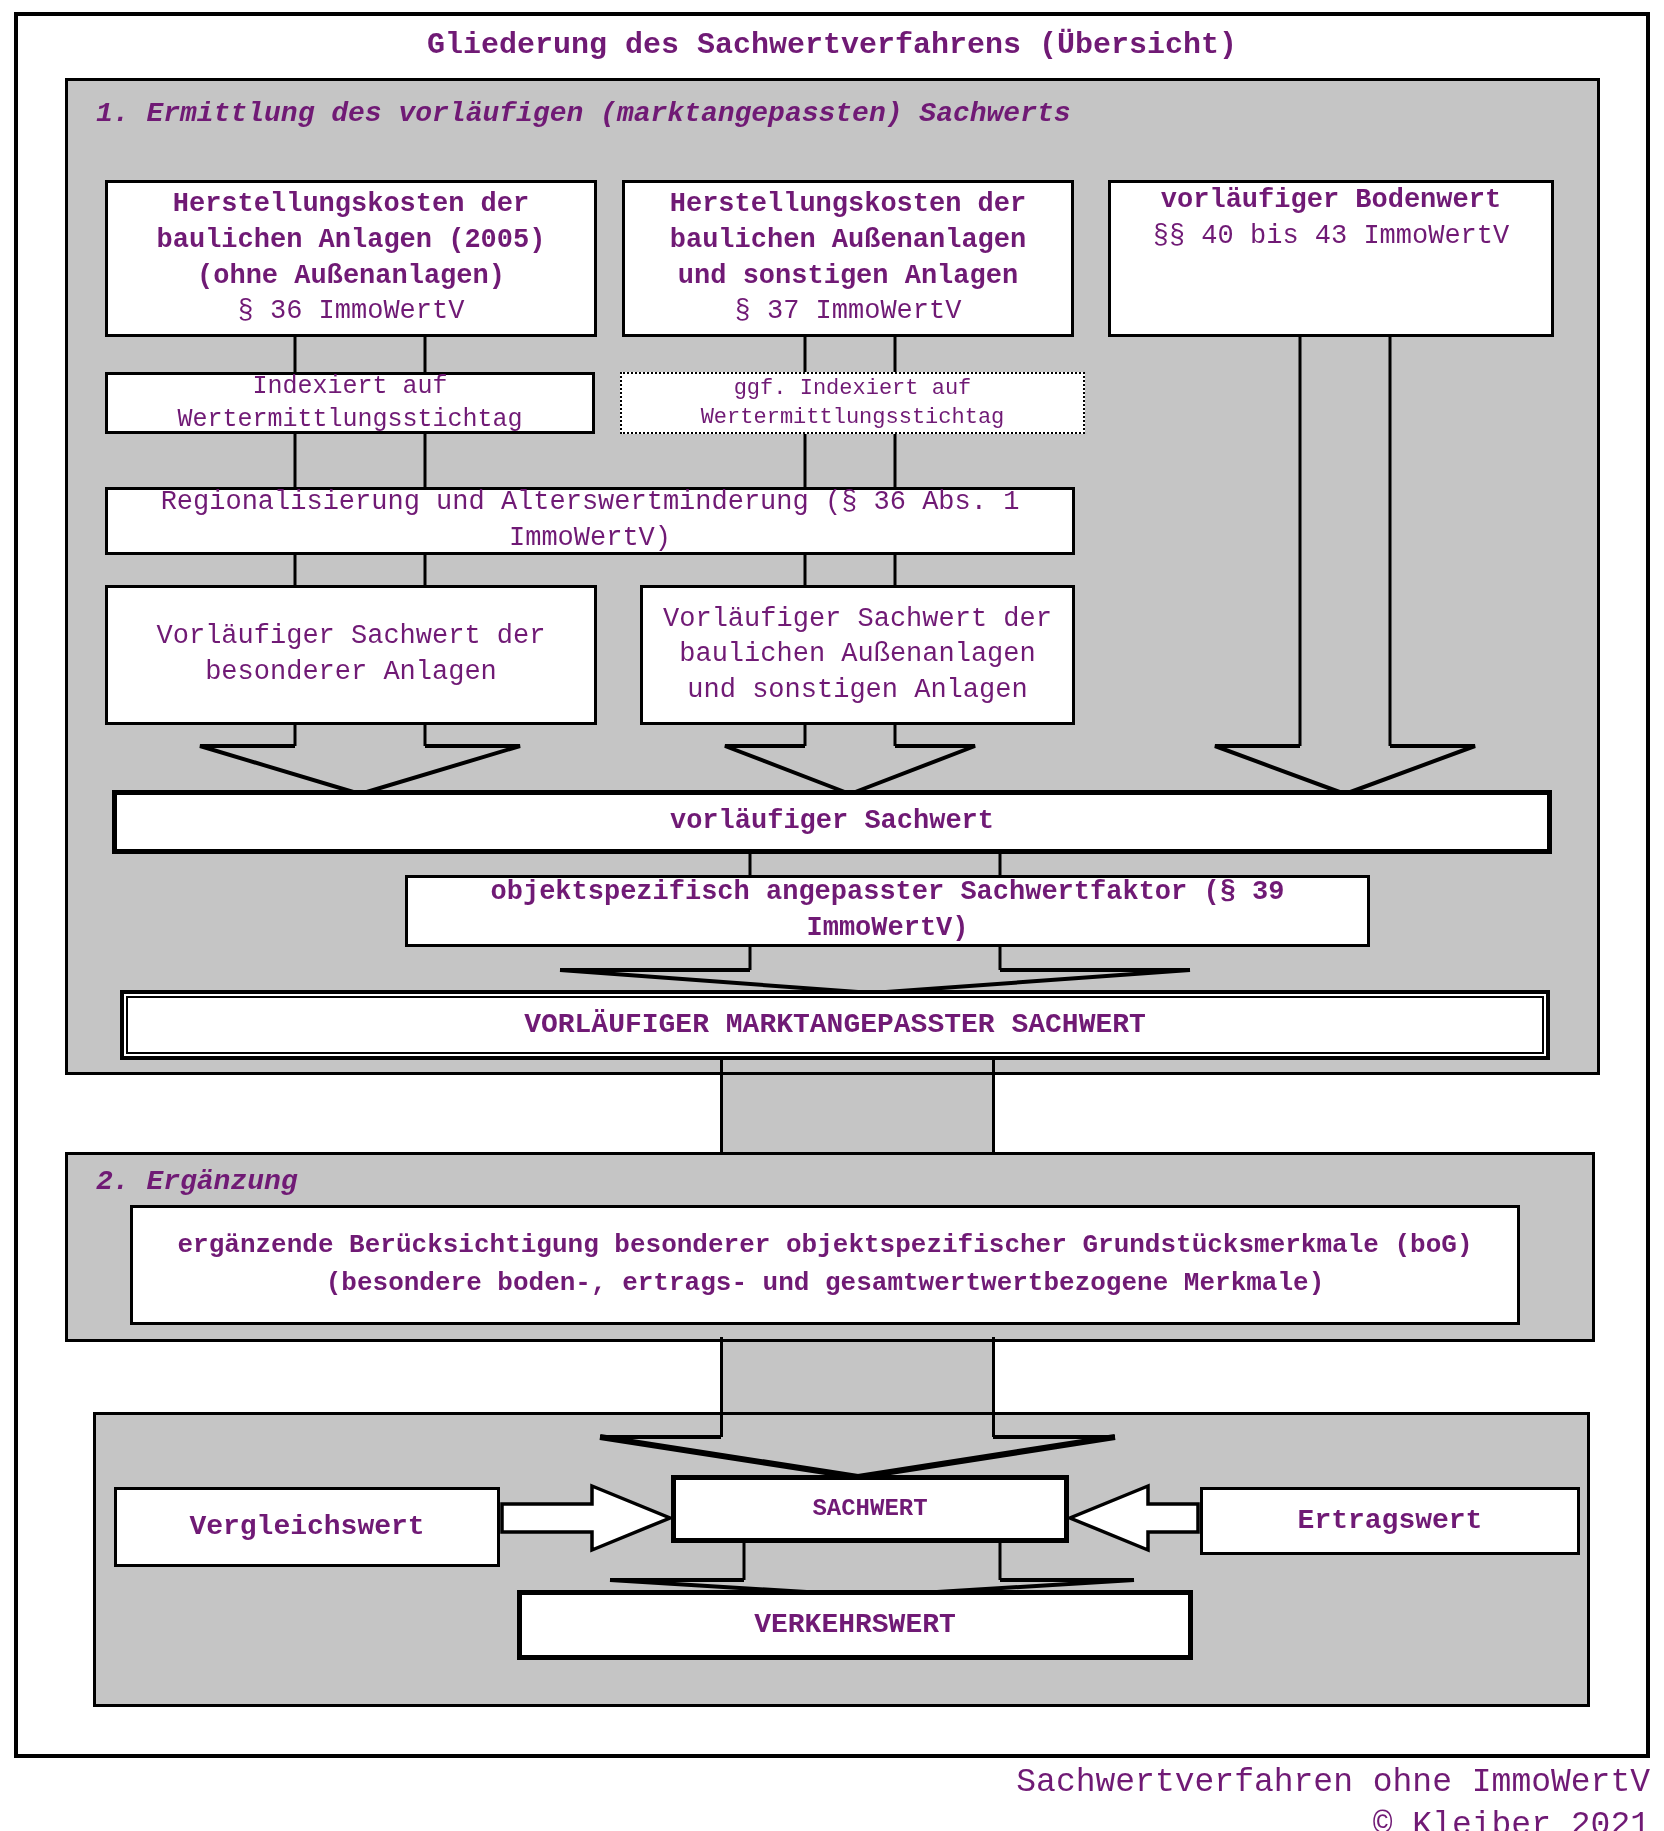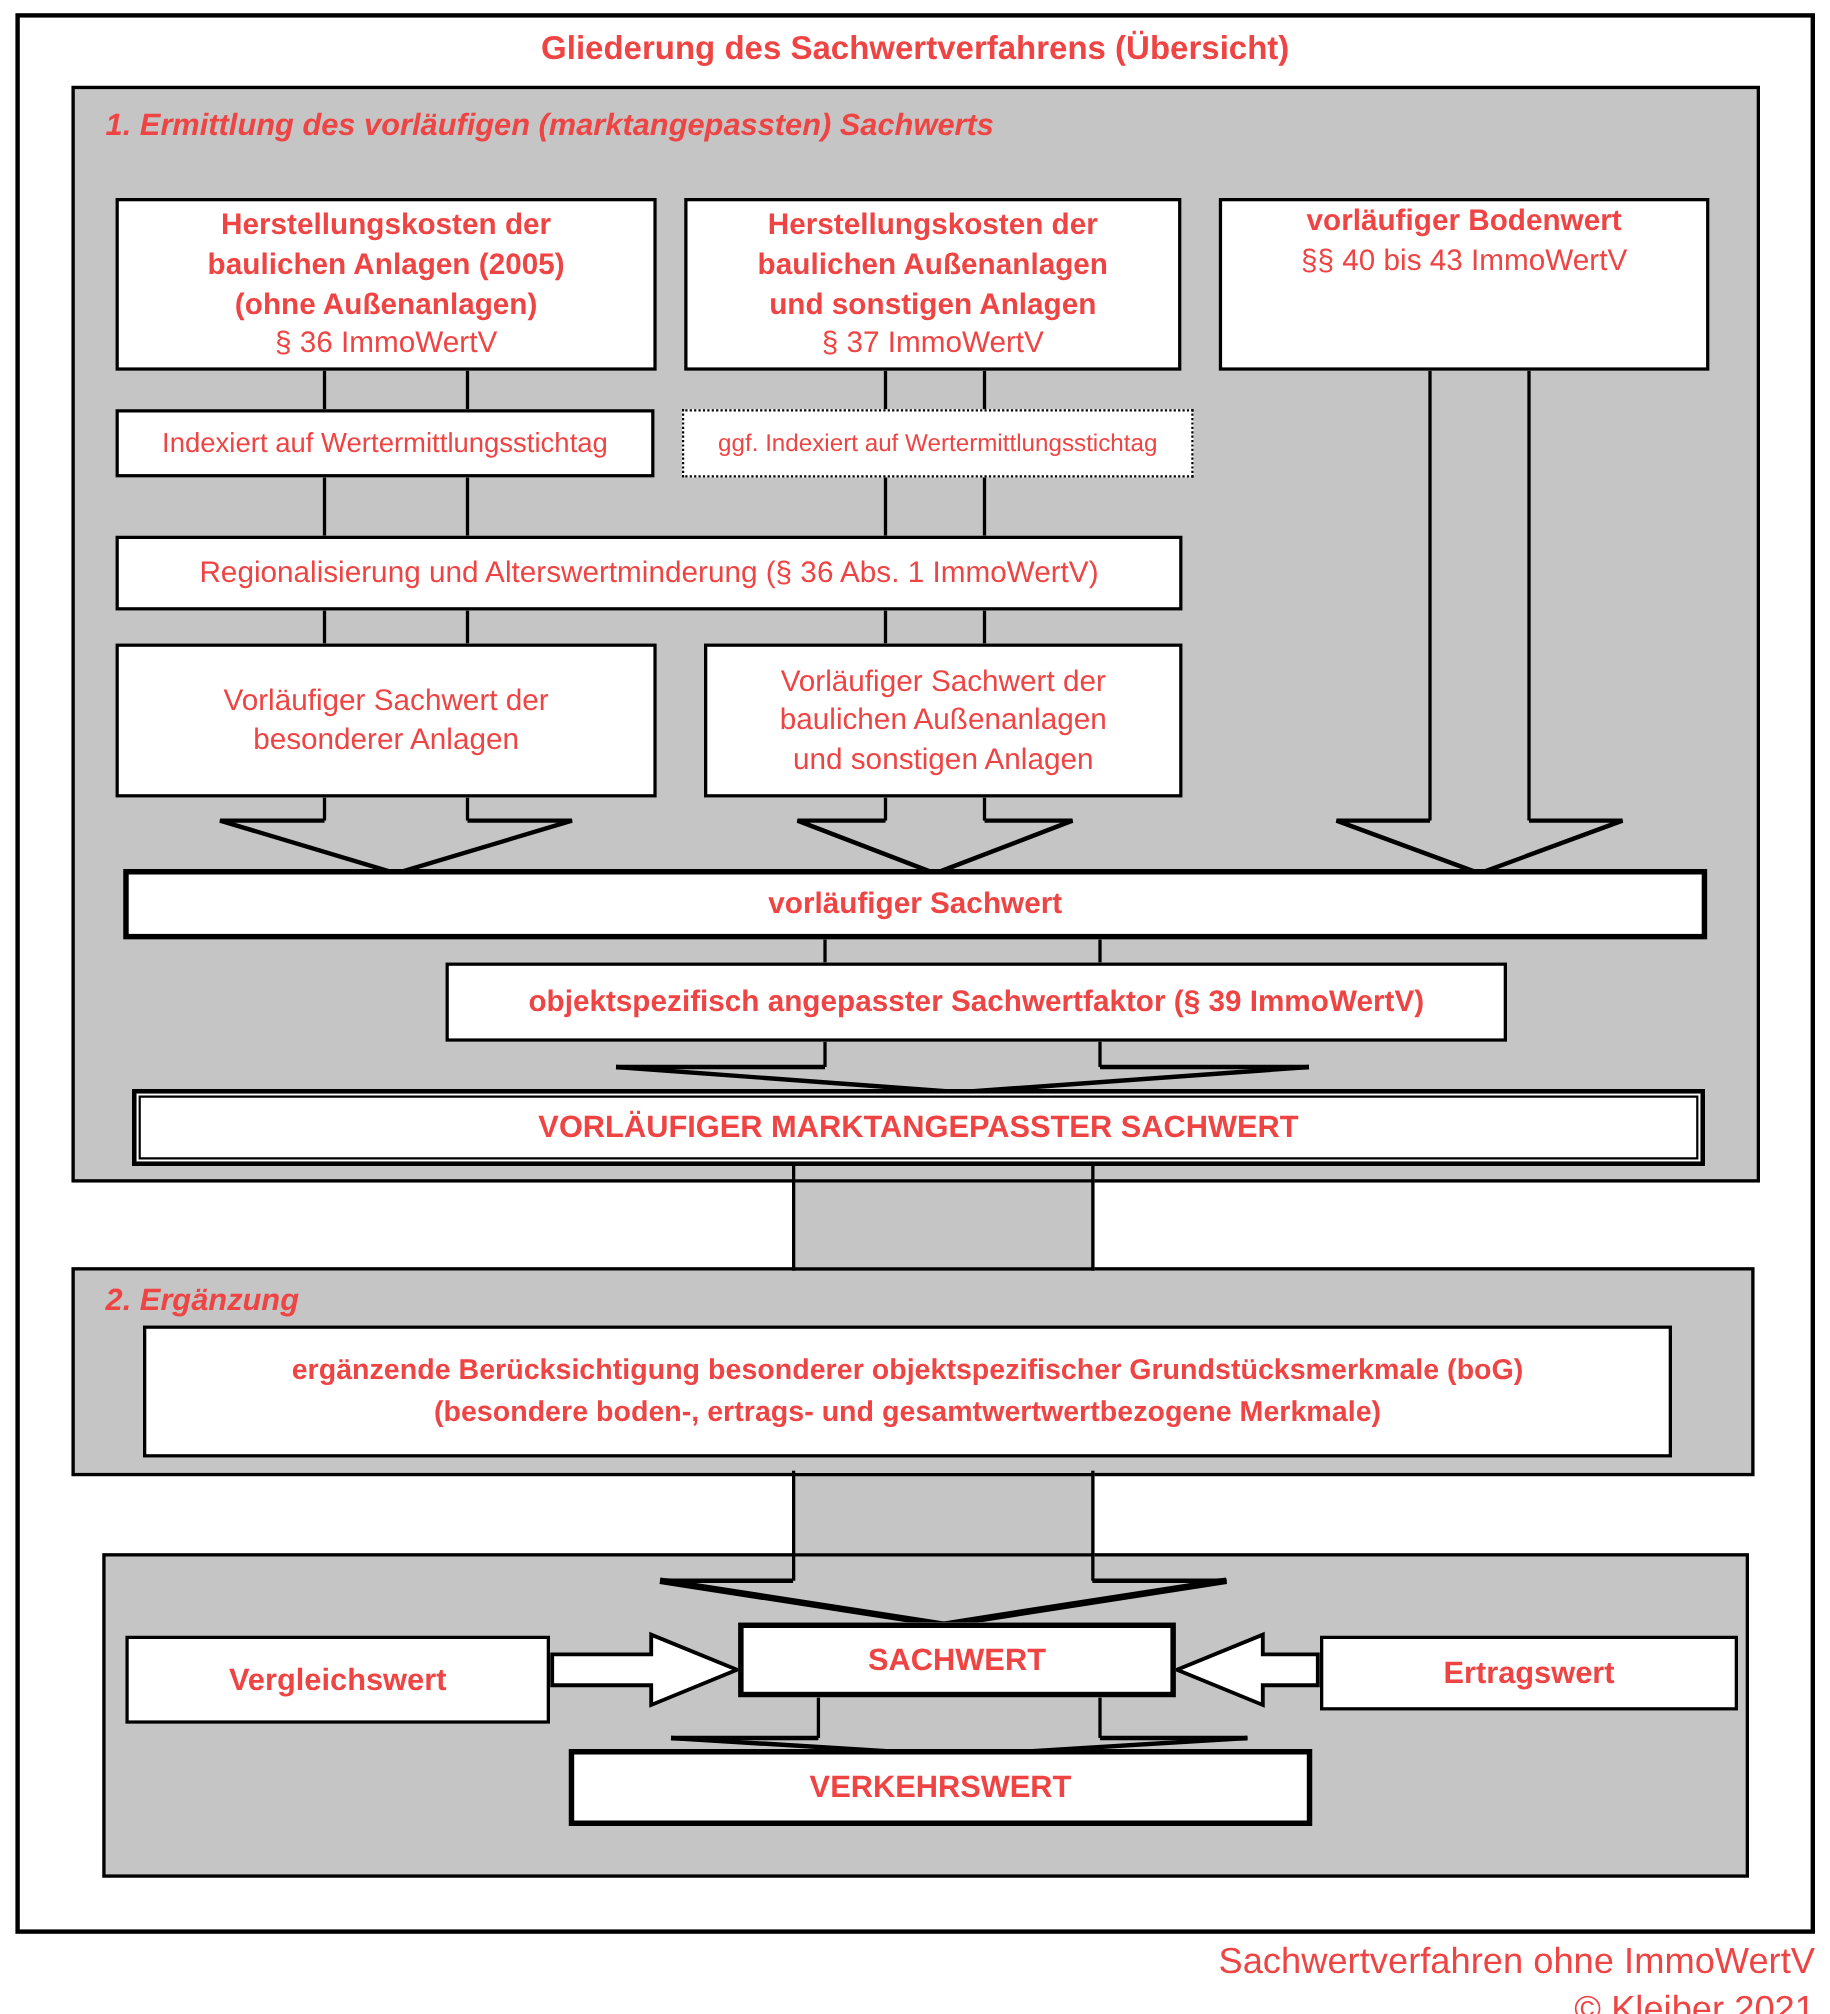--- a/index.html
+++ b/index.html
@@ -1,18 +1,18 @@
 <!DOCTYPE html>
 <html><head>
 <meta charset="utf-8">
 <style>
   html,body { margin:0; padding:0; background:#ffffff; }
   .stage {
     position:relative; width:1664px; height:1831px; background:#ffffff;
-    font-family:Liberation Sans, sans-serif; color:#ef4444;
+    font-family:Liberation Mono, monospace; color:#701a75;
   }
   .abs { position:absolute; box-sizing:border-box; }
   .frame { border:4px solid #000; z-index:0; }
   .panel { background:#c5c5c5; border:3px solid #000; z-index:1; }
   svg.connectors { position:absolute; left:0; top:0; z-index:2; pointer-events:none; }
   .box {
     position:absolute; box-sizing:border-box; z-index:3;
     background:#fff; border:3px solid #000;
     display:flex; flex-direction:column; align-items:center; justify-content:center;
     text-align:center; line-height:1.32;
@@ -194,21 +194,21 @@
   </div>
 
   <div class="box" style="left:130px; top:1205px; width:1390px; height:120px; font-size:26px; line-height:1.45;">
     <span class="bold">ergänzende Berücksichtigung besonderer objektspezifischer Grundstücksmerkmale (boG)</span>
     <span class="bold">(besondere boden-, ertrags- und gesamtwertwertbezogene Merkmale)</span>
   </div>
 
   <div class="box" style="left:114px; top:1487px; width:386px; height:80px; font-size:28px;">
     <span class="bold">Vergleichswert</span>
   </div>
-  <div class="box thick" style="left:671px; top:1475px; width:398px; height:68px; font-size:28px;">
+  <div class="box thick" style="left:671px; top:1475px; width:398px; height:68px; font-size:24px;">
     <span class="bold">SACHWERT</span>
   </div>
   <div class="box" style="left:1200px; top:1487px; width:380px; height:68px; font-size:28px;">
     <span class="bold">Ertragswert</span>
   </div>
   <div class="box thick" style="left:517px; top:1590px; width:676px; height:70px; font-size:28px;">
     <span class="bold">VERKEHRSWERT</span>
   </div>
 
   <div class="abs caption" style="right:14px; top:1762px; width:800px;">

